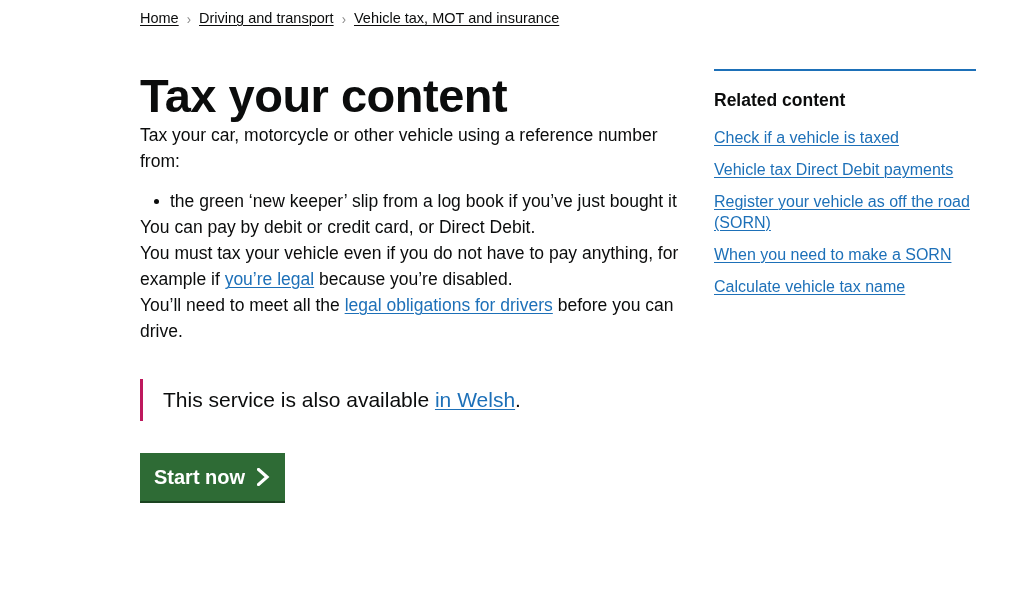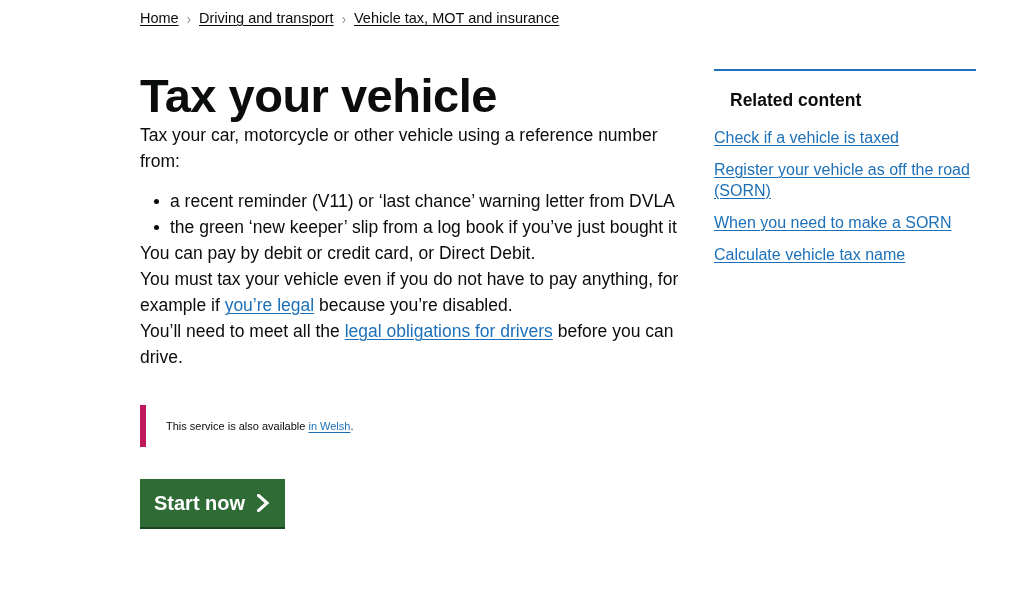--- a/index.html
+++ b/index.html
@@ -99,23 +99,23 @@
   a.gov-link {
     color: #1d70b8;
     text-decoration: underline;
     text-underline-offset: 2px;
     text-decoration-thickness: 1px;
   }
 
   
   .inset {
     margin-top: 35px;
-    border-left: 6px solid #be185d;
+    border-left: 3px solid #be185d;
     padding: 8px 0 8px 20px;
-    font-size: 11px;
+    font-size: 21px;
     line-height: 26px;
   }
 
   
   .start-button {
     display: inline-flex;
     margin-top: 32px;
     background: #2e6b35;
     box-shadow: 0 2px 0 #1b4420;
     color: #ffffff;
@@ -139,21 +139,21 @@
     left: 714px;
     top: 69px;
     width: 262px;
   }
   .sidebar-rule {
     width: 262px;
     height: 2px;
     background: #1d70b8;
   }
   .sidebar h2 {
-    margin: 18px 0 0 16px;
+    margin: 18px 0 0 0;
     font-size: 17.5px;
     line-height: 22px;
     font-weight: 700;
     color: #0b0c0c;
   }
   ul.related-list {
     margin: 16px 0 0 0;
     padding: 0;
     list-style: none;
   }
@@ -170,26 +170,25 @@
 <body>
 
 <div class="page">
 
   <nav class="breadcrumb">
     <a href="#" class="crumb">Home</a><span class="crumb-sep">›</span><a href="#" class="crumb">Driving and transport</a><span class="crumb-sep">›</span><a href="#" class="crumb">Vehicle tax, MOT and insurance</a>
   </nav>
 
   <main class="main-col">
 
-    <h1 class="page-title">Tax your vehicle</h1>
+    <h1 class="page-title">Tax your content</h1>
 
     <p class="body-text p-intro">Tax your car, motorcycle or other vehicle using a reference number from:</p>
 
     <ul class="bullets">
-      <li>a recent reminder (V11) or ‘last chance’ warning letter from DVLA</li>
       <li>the green ‘new keeper’ slip from a log book if you’ve just bought it</li>
     </ul>
 
     <p class="body-text p-pay">You can pay by debit or credit card, or Direct Debit.</p>
 
     <p class="body-text p-must"><span>You must tax your vehicle even if you do not have to pay anything, for example if </span><a href="#" class="gov-link">you’re legal</a><span> because you’re disabled.</span></p>
 
     <p class="body-text p-legal"><span>You’ll need to meet all the </span><a href="#" class="gov-link">legal obligations for drivers</a><span> before you can drive.</span></p>
 
     <div class="inset"><span>This service is also available </span><a href="#" class="gov-link">in Welsh</a><span>.</span></div>
@@ -203,19 +202,20 @@
       </span>
     </button>
 
   </main>
 
   <aside class="sidebar">
     <div class="sidebar-rule"></div>
     <h2>Related content</h2>
     <ul class="related-list">
       <li><a href="#" class="gov-link">Check if a vehicle is taxed</a></li>
+      <li><a href="#" class="gov-link">Vehicle tax Direct Debit payments</a></li>
       <li><a href="#" class="gov-link">Register your vehicle as off the road (SORN)</a></li>
       <li><a href="#" class="gov-link">When you need to make a SORN</a></li>
       <li><a href="#" class="gov-link">Calculate vehicle tax name</a></li>
     </ul>
   </aside>
 
 </div>
 
 </body></html>

